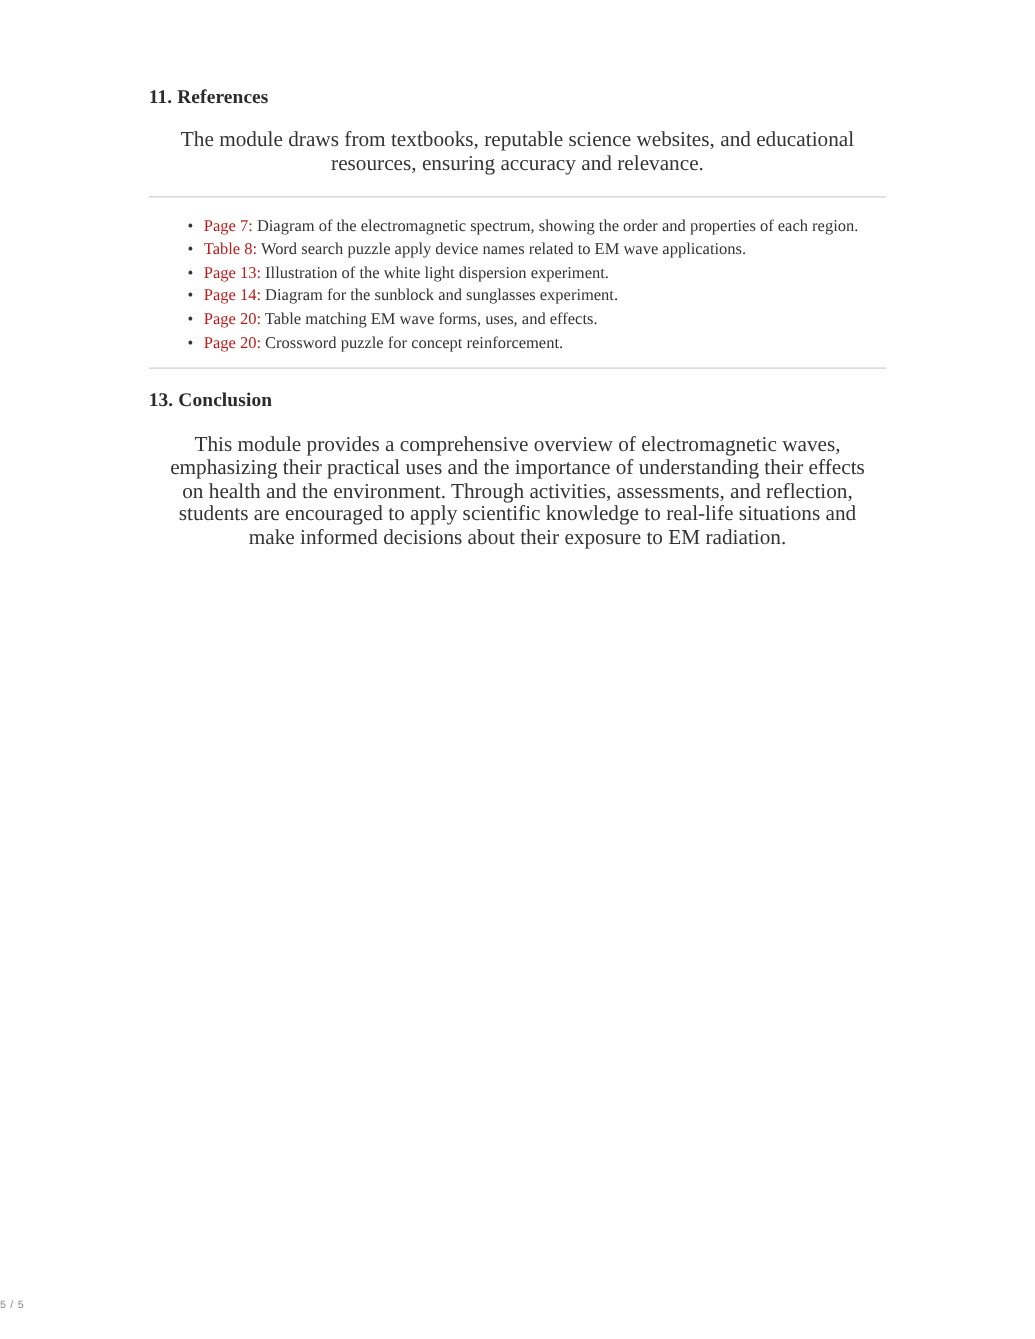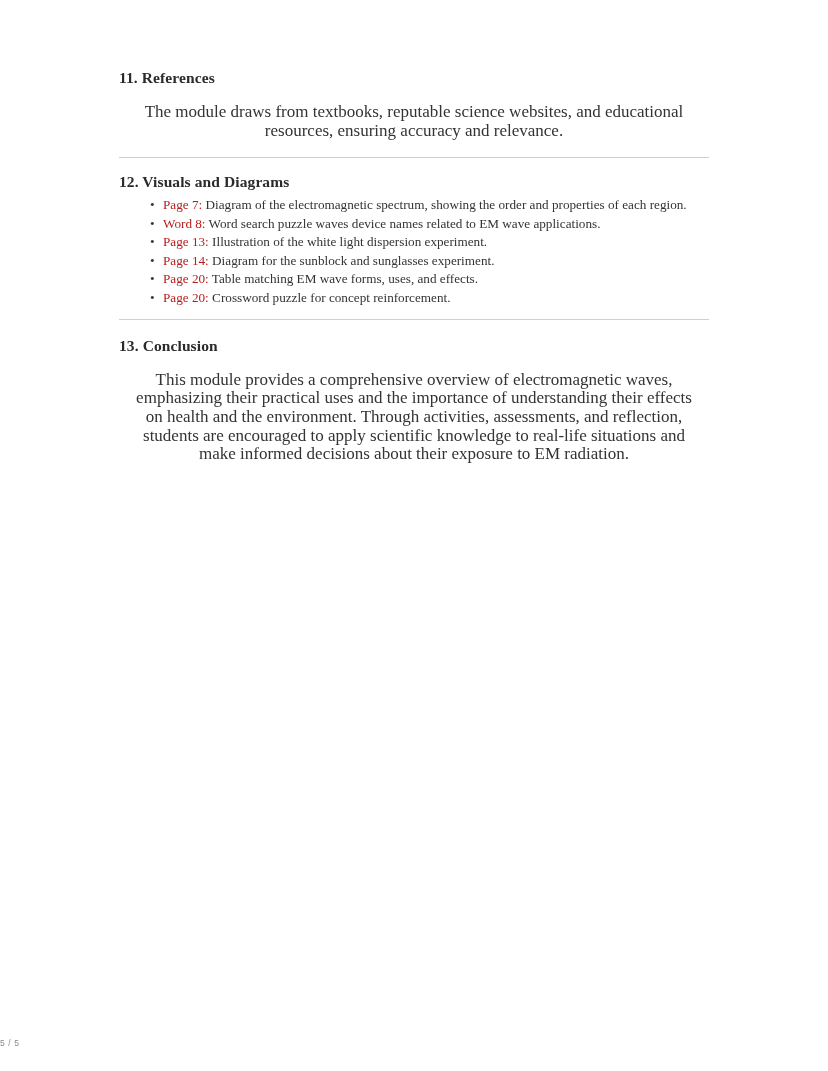--- a/index.html
+++ b/index.html
@@ -116,30 +116,29 @@
   <div class="content">
 
     <div class="section">
       <h2 class="section-heading">11. References</h2>
       <p class="body-text">The module draws from textbooks, reputable science websites, and educational resources, ensuring accuracy and relevance.</p>
     </div>
 
     <hr class="divider rule-1">
 
     <div class="section">
-      <h2 class="section-heading">12. Visuals and Diagrams</h2>
 
       <ul class="visual-list">
         <li>
           <span class="bullet-icon">•</span>
           <span class="item-label">Page 7:</span><span class="item-desc"> Diagram of the electromagnetic spectrum, showing the order and properties of each region.</span>
         </li>
         <li>
           <span class="bullet-icon">•</span>
-          <span class="item-label">Word 8:</span><span class="item-desc"> Word search puzzle waves device names related to EM wave applications.</span>
+          <span class="item-label">Table 8:</span><span class="item-desc"> Word search puzzle apply device names related to EM wave applications.</span>
         </li>
         <li>
           <span class="bullet-icon">•</span>
           <span class="item-label">Page 13:</span><span class="item-desc"> Illustration of the white light dispersion experiment.</span>
         </li>
         <li>
           <span class="bullet-icon">•</span>
           <span class="item-label">Page 14:</span><span class="item-desc"> Diagram for the sunblock and sunglasses experiment.</span>
         </li>
         <li>

